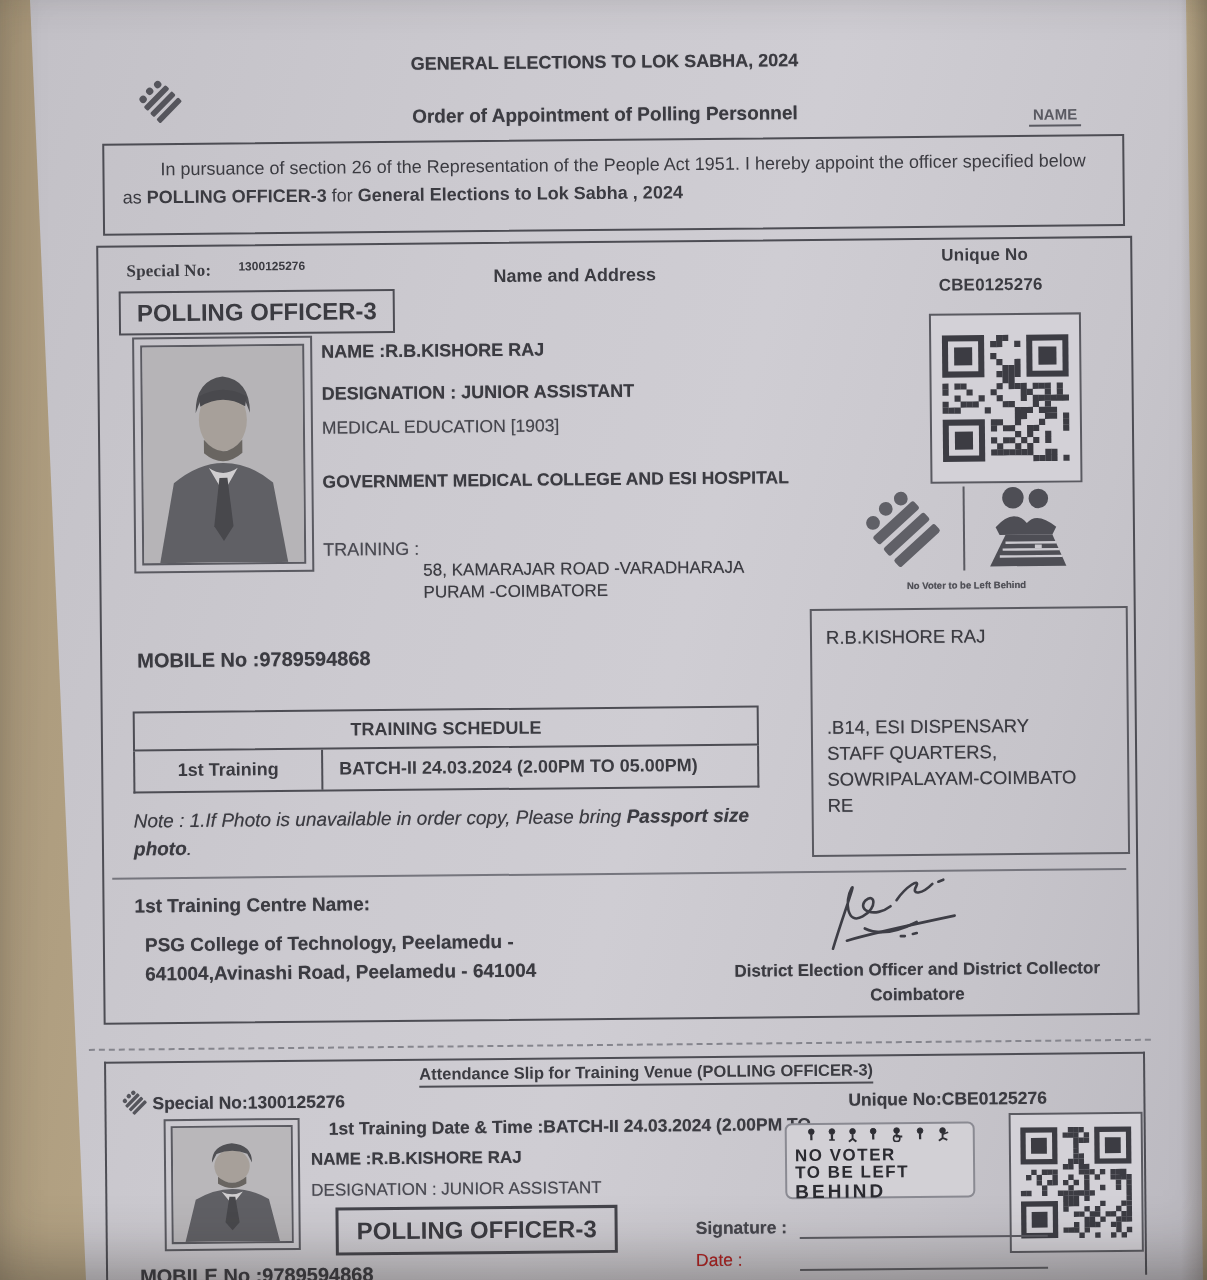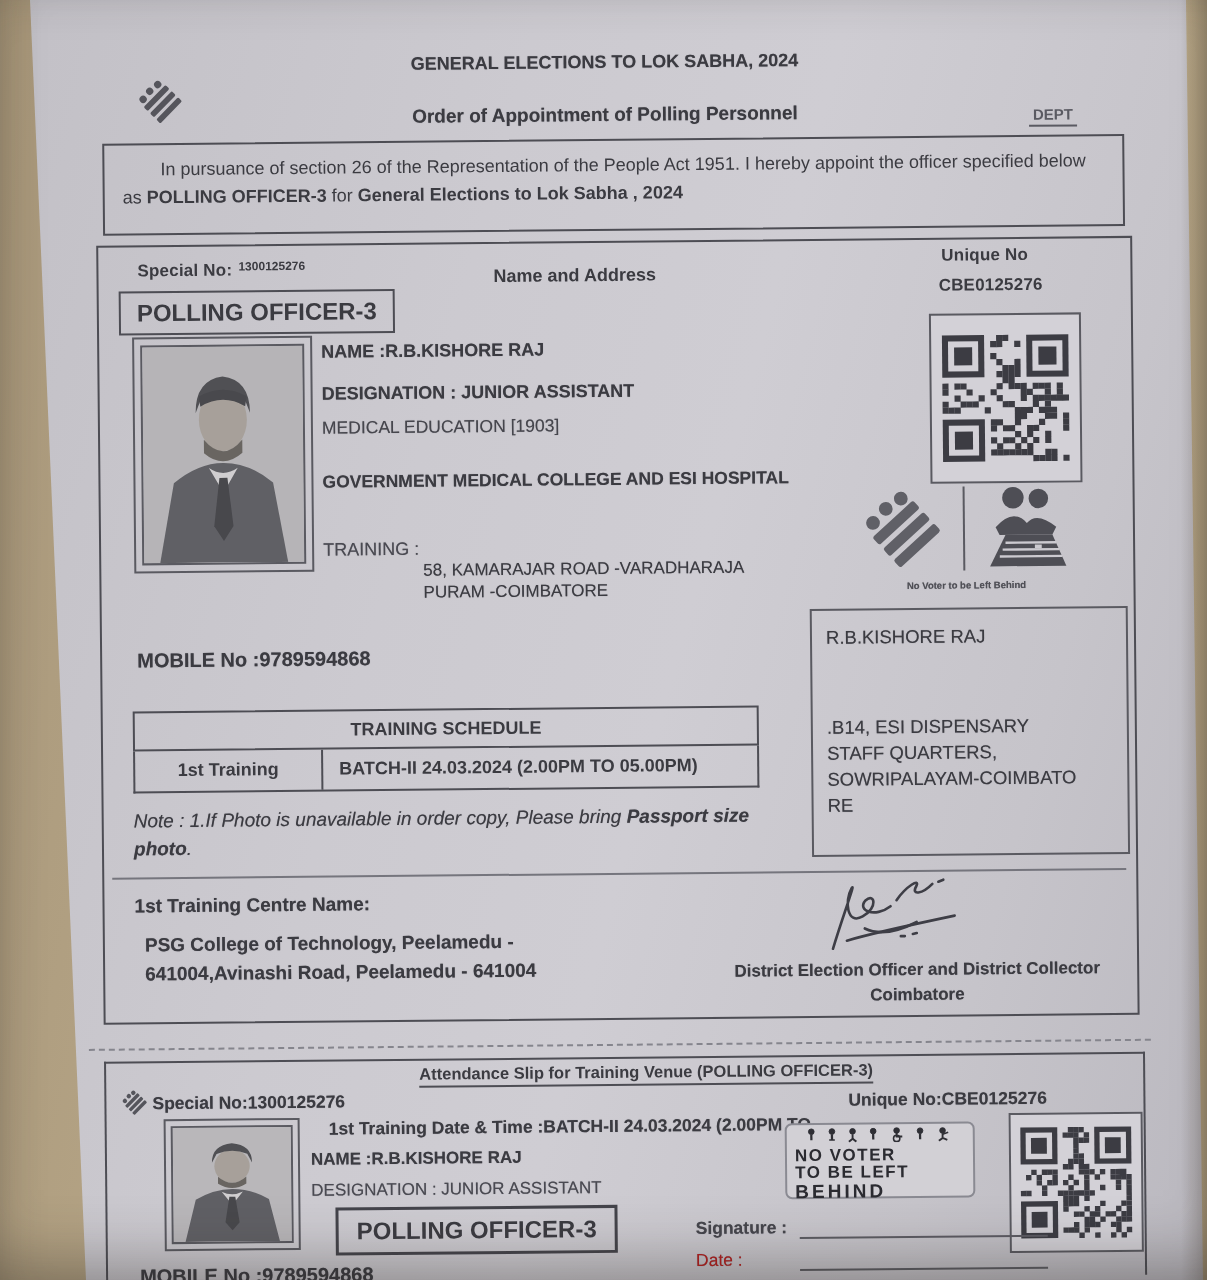--- a/index.html
+++ b/index.html
@@ -52,29 +52,29 @@
             <circle cx="70" cy="22" r="7"></circle>
         <rect x="20" y="33" width="60" height="11" rx="3"></rect>
         <rect x="20" y="50" width="60" height="11" rx="3"></rect>
         <rect x="20" y="67" width="60" height="11" rx="3"></rect>
       </g>
         </svg>
     </div>
 
     <div class="abs c b soft" style="left:300px;top:104px;width:620px;font-size:19px;">Order of Appointment of Polling Personnel</div>
 
-    <div class="abs b" style="left:1034px;top:110px;font-size:15px;color:#5a5a62;border-bottom:2px solid #5a5a62;padding:0 4px 2px;">DEPT</div>
+    <div class="abs b" style="left:1034px;top:110px;font-size:15px;color:#5a5a62;border-bottom:2px solid #5a5a62;padding:0 4px 2px;">NAME</div>
 
     <div class="abs box" style="left:107px;top:139px;width:1022px;height:92px;padding:11px 16px 8px 18px;font-size:18px;line-height:1.55;text-indent:38px;">
       <span>In pursuance of section 26 of the Representation of the People Act 1951. I hereby appoint the officer specified below as </span><span class="b">POLLING OFFICER-3</span><span>  for  </span><span class="b">General Elections to Lok Sabha , 2024</span>
     </div>
 
     <div class="abs box" style="left:100px;top:241px;width:1036px;height:779px;">
 
-      <div class="abs b t" style="left:39px;top:14px;">Special No:</div>
+      <div class="abs b t" style="left:28px;top:14px;font-family:Liberation Serif, serif;">Special No:</div>
       <div class="abs b" style="left:140px;top:13px;font-size:12px;">1300125276</div>
 
       <div class="abs b" style="left:395px;top:22px;font-size:18px;">Name and Address</div>
 
       <div class="abs b t" style="left:843px;top:6px;">Unique No</div>
       <div class="abs b t" style="left:840px;top:36px;">CBE0125276</div>
 
       <div class="abs box b nw" style="left:20px;top:44px;padding:6px 16px;font-size:24px;">POLLING OFFICER-3</div>
 
       <div class="abs photo-frame" style="left:33px;top:90px;width:180px;height:236px;">

